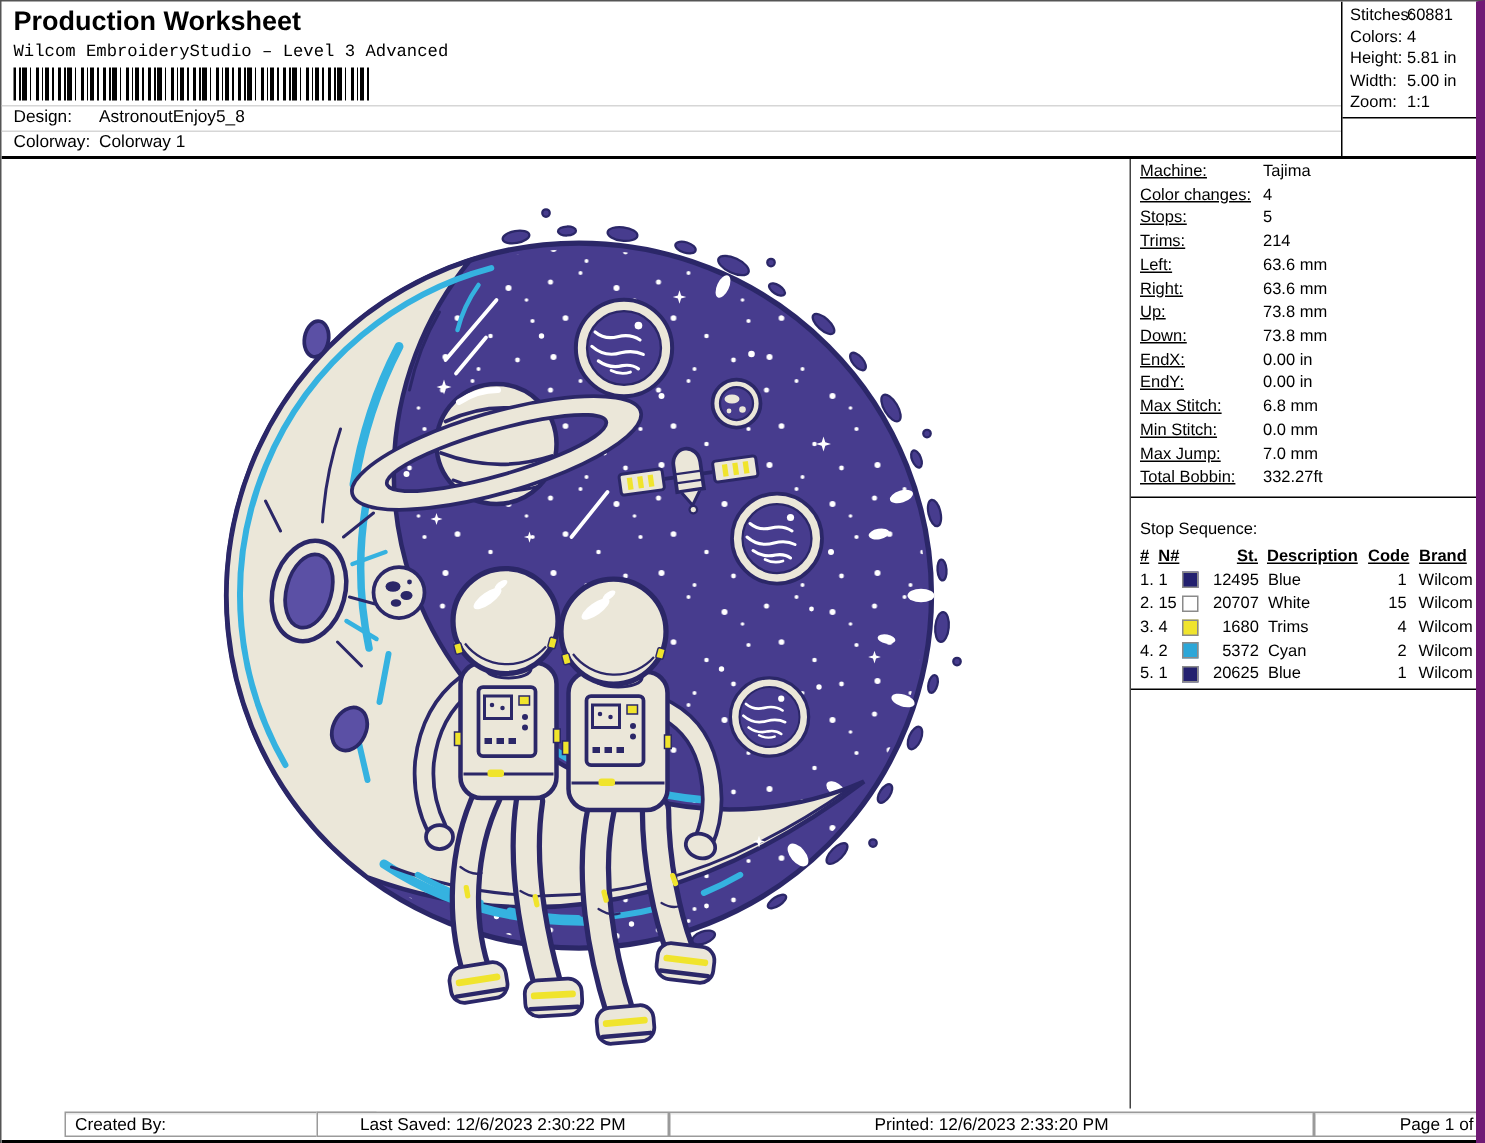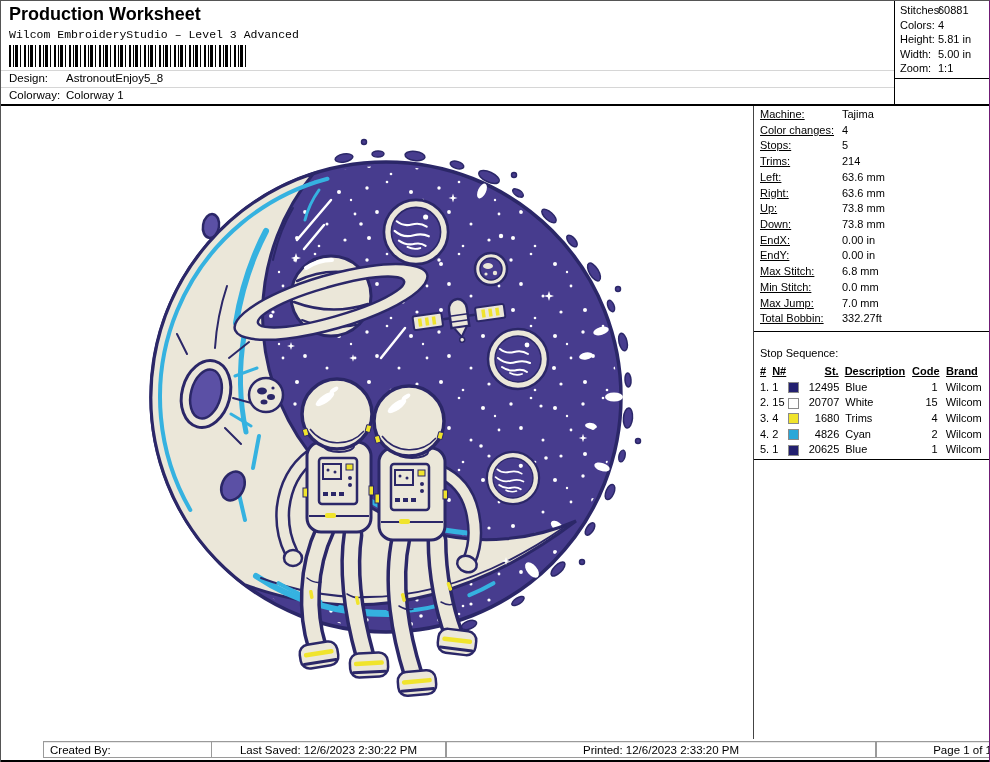--- a/index.html
+++ b/index.html
@@ -1,18 +1,18 @@
 <!DOCTYPE html>
 <html><head>
 <meta charset="utf-8">
 <style>
   html,body{margin:0;padding:0;background:#fff;}
   #page{position:relative;width:990px;height:762px;background:#fff;
         font-family:"Liberation Sans","DejaVu Sans",sans-serif;color:#000;
-        border-left:1px solid #555;border-right:1px solid #701a75;border-top:1px solid #555;
+        border-left:1px solid #555;border-right:6px solid #701a75;border-top:1px solid #555;
         box-sizing:border-box;overflow:hidden;}
   
   #header{position:absolute;left:0;top:0;width:990px;height:103px;border-bottom:2px solid #000;}
   #title{position:absolute;left:8px;top:3px;font-size:18px;font-weight:bold;}
   #subtitle{position:absolute;left:8px;top:27px;font-size:11.5px;font-family:Liberation Mono, monospace;}
   #barcode{position:absolute;left:8px;top:44px;width:237px;height:22px;
     background:repeating-linear-gradient(90deg,#000 0,#000 2px,#fff 2px,#fff 4px,#000 4px,#000 5px,#fff 5px,#fff 6px,#000 6px,#000 9px,#fff 9px,#fff 11px,#000 11px,#000 12px,#fff 12px,#fff 15px);}
   .hline{position:absolute;left:0;width:893px;height:0;border-top:1px solid #d6d6d6;}
   .hrow{position:absolute;left:8px;font-size:11.5px;}
   .hrow .val{position:absolute;left:57px;white-space:nowrap;}
@@ -191,21 +191,21 @@
         <span class="c-sw"><span class="swatch" style="background-color: rgb(240, 228, 44);"></span></span>
         <span class="c-st">1680</span>
           <span class="c-desc">Trims</span>
         <span class="c-code">4</span>
           <span class="c-brand">Wilcom</span>
       </div>
       <div class="tsrow">
         <span class="c-num">4.</span>
           <span class="c-n">2</span>
         <span class="c-sw"><span class="swatch" style="background-color: rgb(43, 167, 216);"></span></span>
-        <span class="c-st">4826</span>
+        <span class="c-st">5372</span>
           <span class="c-desc">Cyan</span>
         <span class="c-code">2</span>
           <span class="c-brand">Wilcom</span>
       </div>
       <div class="tsrow">
         <span class="c-num">5.</span>
           <span class="c-n">1</span>
         <span class="c-sw"><span class="swatch" style="background-color: rgb(35, 32, 111);"></span></span>
         <span class="c-st">20625</span>
           <span class="c-desc">Blue</span>

